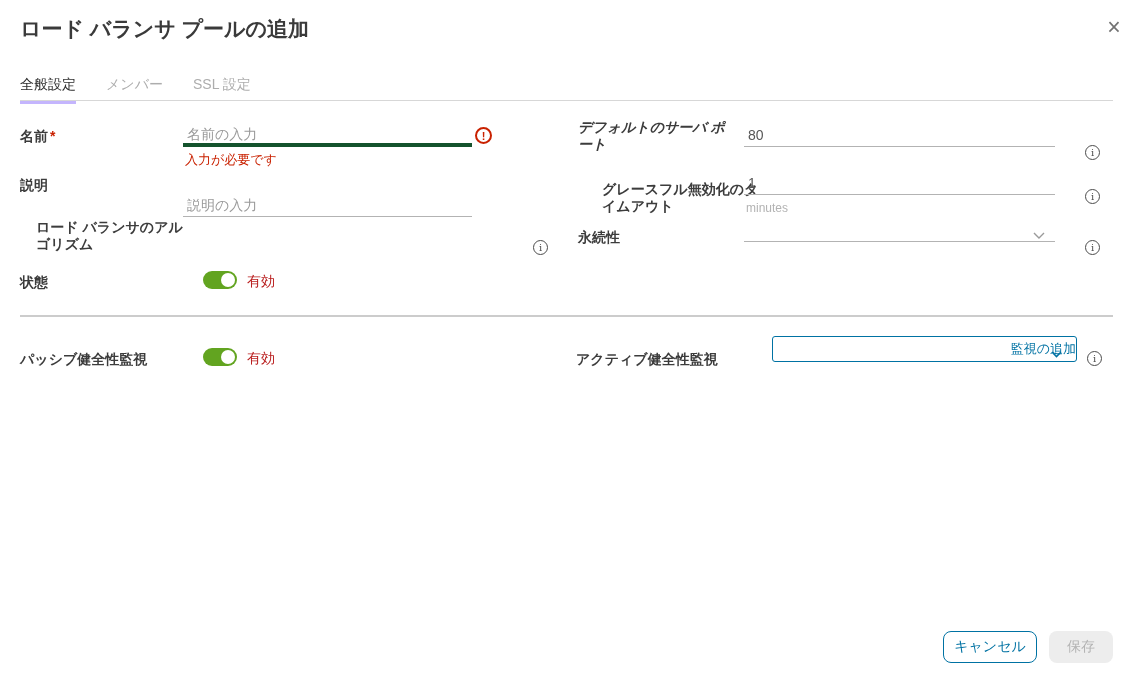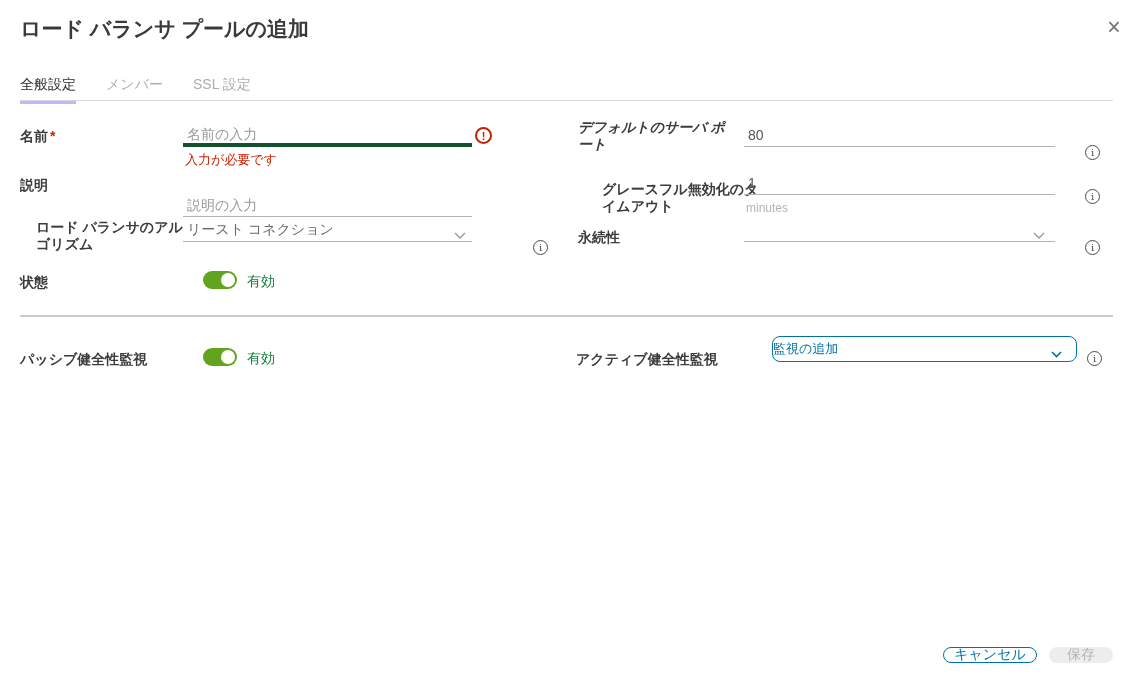--- a/index.html
+++ b/index.html
@@ -29,30 +29,30 @@
   .error-icon { position:absolute; width:17px; height:17px; border:2px solid #c92100; border-radius:50%; color:#c92100;
                 display:flex; align-items:center; justify-content:center; font-size:11px; font-weight:700; }
   .error-msg { position:absolute; font-size:13px; color:#c92100; }
   .helper { position:absolute; font-size:12px; color:#b3b3b3; }
 
   .info-icon { position:absolute; width:15px; height:15px; border:1px solid #4c4c4c; border-radius:50%; color:#4c4c4c;
                display:flex; align-items:center; justify-content:center; font-family:"DejaVu Serif",serif; font-size:10px; cursor:pointer; }
 
   .toggle { position:absolute; width:34px; height:18px; border-radius:9px; background:#62a420; cursor:pointer; }
   .toggle .knob { position:absolute; top:2px; right:2px; width:14px; height:14px; border-radius:50%; background:#fff; }
-  .toggle-status { position:absolute; font-size:14px; color:#15803d; }
+  .toggle-status { position:absolute; font-size:14px; color:#b91c1c; }
 
   .divider { position:absolute; left:20px; top:315px; width:1093px; height:2px; background:#cccccc; }
 
-  .dropdown-btn { position:absolute; left:772px; top:336px; width:305px; height:26px; border:1px solid #0072a3; border-radius:8px;
-                  background:#fff; color:#0072a3; font-size:13px; display:flex; align-items:center; justify-content:flex-start; cursor:pointer; }
+  .dropdown-btn { position:absolute; left:772px; top:336px; width:305px; height:26px; border:1px solid #0072a3; border-radius:3px;
+                  background:#fff; color:#0072a3; font-size:13px; display:flex; align-items:center; justify-content:flex-end; cursor:pointer; }
   .dropdown-btn .chev { position:absolute; right:14px; top:9px; }
 
   .footer { position:absolute; right:20px; bottom:16px; display:flex; gap:12px; }
-  .btn { height:16px; border-radius:8px; font-family:"Liberation Sans",sans-serif; font-size:14px; display:flex; align-items:center; justify-content:center;margin-top:33px; }
+  .btn { height:32px; border-radius:8px; font-family:"Liberation Sans",sans-serif; font-size:14px; display:flex; align-items:center; justify-content:center;margin-top:33px; }
   .btn-cancel { width:94px; background:#fff; border:1px solid #0072a3; color:#0072a3; cursor:pointer; }
   .btn-save { width:64px; background:#ededed; border:none; color:#b3b3b3; cursor:default; }
 </style>
 </head>
 <body>
 
 <div class="screen">
 
   <div class="dialog-title">ロード バランサ プールの追加</div>
   <div class="close-btn">×</div>
@@ -68,28 +68,20 @@
     <span>名前</span><span class="req">*</span>
   </div>
   <input class="u-input error" style="left: 183px; top: 126px; width: 289px;" placeholder="名前の入力">
   <div class="error-icon" style="left:475px; top:127px;">!</div>
   <div class="error-msg" style="left:185px; top:151px;">入力が必要です</div>
 
   <div class="field-label" style="left:20px; top:177px;">説明</div>
   <input class="u-input" style="left: 183px; top: 175px; width: 289px; margin-top: 21px;" placeholder="説明の入力">
 
   <div class="field-label" style="left:20px; top:219px;margin-left:16px;">ロード バランサのアルゴリズム</div>
-  <div class="u-select" style="left:183px; top:219px; width:289px;">
-    <span>リースト コネクション</span>
-    <span class="chev" style="right:6px;">
-      <svg width="12" height="8" viewBox="0 0 12 8">
-          <path d="M1 1 L6 6 L11 1" stroke="#9a9a9a" stroke-width="1.4" fill="none"></path>
-        </svg>
-    </span>
-  </div>
   <div class="info-icon" style="left:533px; top:240px;">i</div>
 
   <div class="field-label" style="left:20px; top:274px;">状態</div>
   <div class="toggle" style="left:203px; top:271px;">
     <div class="knob"></div>
   </div>
   <div class="toggle-status" style="left:247px; top:273px;">有効</div>
 
   <div class="field-label" style="left:578px; top:119px;font-style:italic;">デフォルトのサーバ ポート</div>
   <input class="u-input" style="left: 744px; top: 126px; width: 311px;" value="80">

